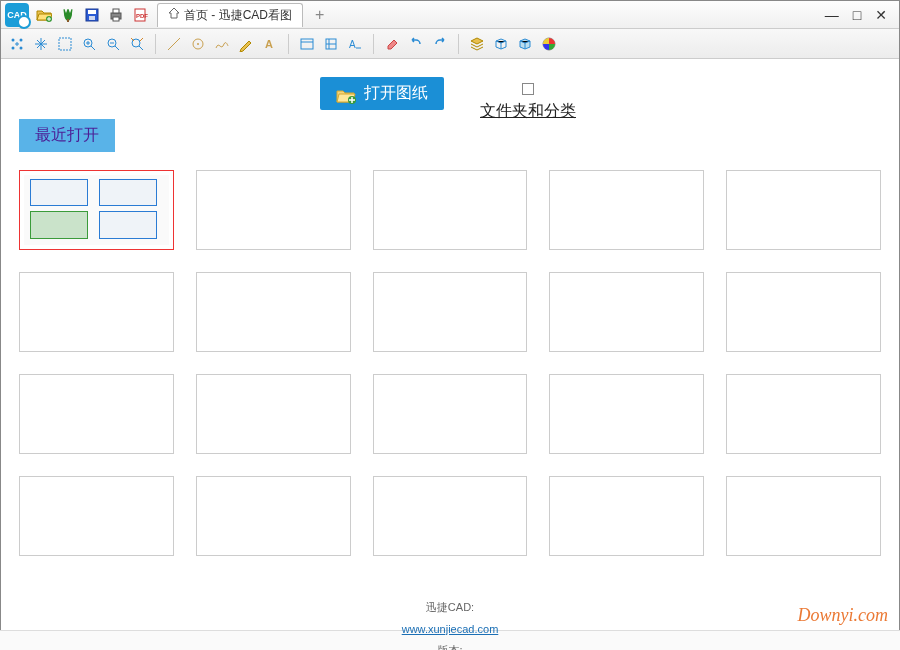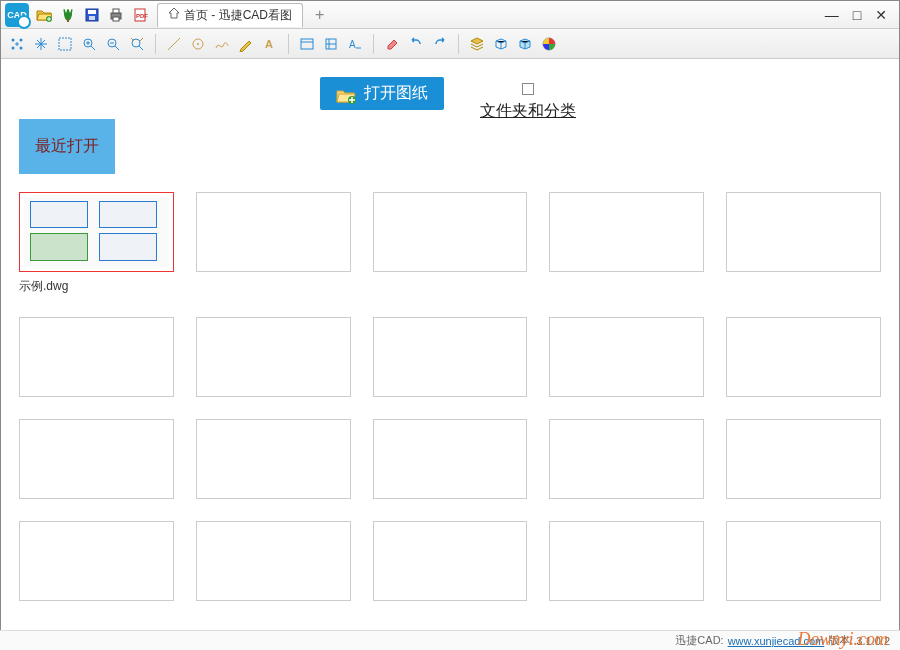--- a/index.html
+++ b/index.html
@@ -14,32 +14,32 @@
 .win-controls { margin-left:auto; display:flex; gap:14px; padding-right:8px; }
 .win-controls span { cursor:pointer; font-size:14px; color:#333; }
 .toolbar { height:30px; background:linear-gradient(#f8f8f8,#ececec); border-bottom:1px solid #ccc; display:flex; align-items:center; padding:0 6px; gap:4px; }
 .tool { width:20px; height:20px; display:flex; align-items:center; justify-content:center; cursor:pointer; }
 .sep { width:1px; height:20px; background:#ccc; margin:0 4px; }
 .content { position:relative; padding:20px 18px 10px; height:calc(650px - 28px - 30px - 22px); }
 .open-btn { position:absolute; left:50%; transform:translateX(-130px); top:18px; background:#1b8fd6; color:#fff; border:none; padding:6px 16px; font-size:16px; display:flex; align-items:flex-end; gap:8px; border-radius:2px; cursor:pointer; }
 .folder-link { position:absolute; left:50%; transform:translateX(30px); top:24px; font-size:16px; color:#333; display:flex; align-items:center; gap:6px;flex-direction:column; }
 .folder-link a { color:#222; }
 .chk { width:12px; height:12px; border:1px solid #888; display:inline-block; }
-.recent-tab { background:#59b3e8; color:#7f1d1d; padding:17px 16px; font-size:16px; display:inline-block; margin-top:40px; }
+.recent-tab { background:#59b3e8; color:#4c1d95; padding:6px 16px; font-size:16px; display:inline-block; margin-top:40px; }
 .grid { margin-top:18px; display:grid; grid-template-columns:repeat(5,1fr); gap:22px 22px; }
 .card { border:1px solid #ccc; height:80px; background:#fff; position:relative; }
 .card.filled { border:1px solid #e33; }
 .thumb { width:100%; height:100%; padding:4px; }
 .thumb-inner { width:100%; height:100%; position:relative; background:#fafafa; }
 .fp { position:absolute; border:1px solid #2a7bd4; background:rgba(42,123,212,0.05);}
 .fp.green { border-color:#3a9b3a; background:rgba(60,160,60,0.25);}
 .caption { font-size:12px; color:#333; margin-top:6px; }
-.statusbar { position:absolute; bottom:0; left:0; right:0; height:20px; border-top:1px solid #ddd; font-size:11px; color:#666; display:flex; align-items:center; justify-content:flex-end; padding:0 10px; background:#fafafa; }
+.statusbar { position:absolute; bottom:0; left:0; right:0; height:20px; border-top:1px solid #ddd; font-size:11px; color:#666; display:flex; align-items:center; justify-content:center; padding:0 10px; background:#fafafa;flex-direction:column; }
 .statusbar a { color:#1b6fb5; margin:8px 4px; }
-.watermark { position:absolute; right:12px; bottom:0; color:#e96b1f; font-style:italic; font-size:18px; pointer-events:none; opacity:.9; font-family:Georgia,serif;}
+.watermark { position:absolute; right:12px; bottom:24px; color:#e96b1f; font-style:italic; font-size:18px; pointer-events:none; opacity:.9; font-family:Georgia,serif;}
 svg { display:block; }
 </style>
 </head>
 <body>
 
 <div class="titlebar">
   <div class="app-logo">CAD</div>
   <div class="tb-icons">
     <span>
         <svg width="16" height="16">
@@ -243,21 +243,20 @@
       <div class="card filled">
         <div class="thumb">
             <div class="thumb-inner">
           <div class="fp" style="left:4%;top:6%;width:40%;height:38%"></div>
           <div class="fp" style="left:52%;top:6%;width:40%;height:38%"></div>
           <div class="fp green" style="left:4%;top:52%;width:40%;height:40%"></div>
           <div class="fp" style="left:52%;top:52%;width:40%;height:40%"></div>
         </div>
           </div>
       </div>
-      <div class="caption">示例.dwg</div>
     </div>
     <div class="card"></div>
     <div class="card"></div>
     <div class="card"></div>
     <div class="card"></div>
 
     <div class="card"></div>
     <div class="card"></div>
     <div class="card"></div>
     <div class="card"></div>

